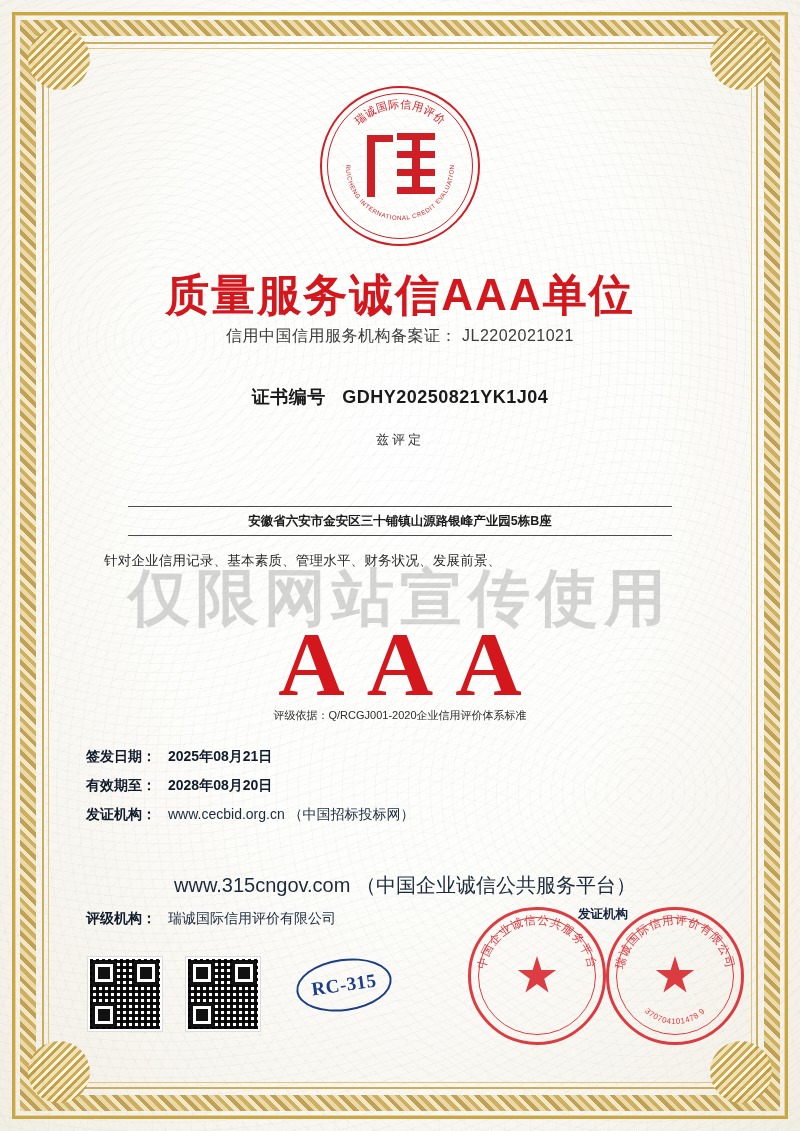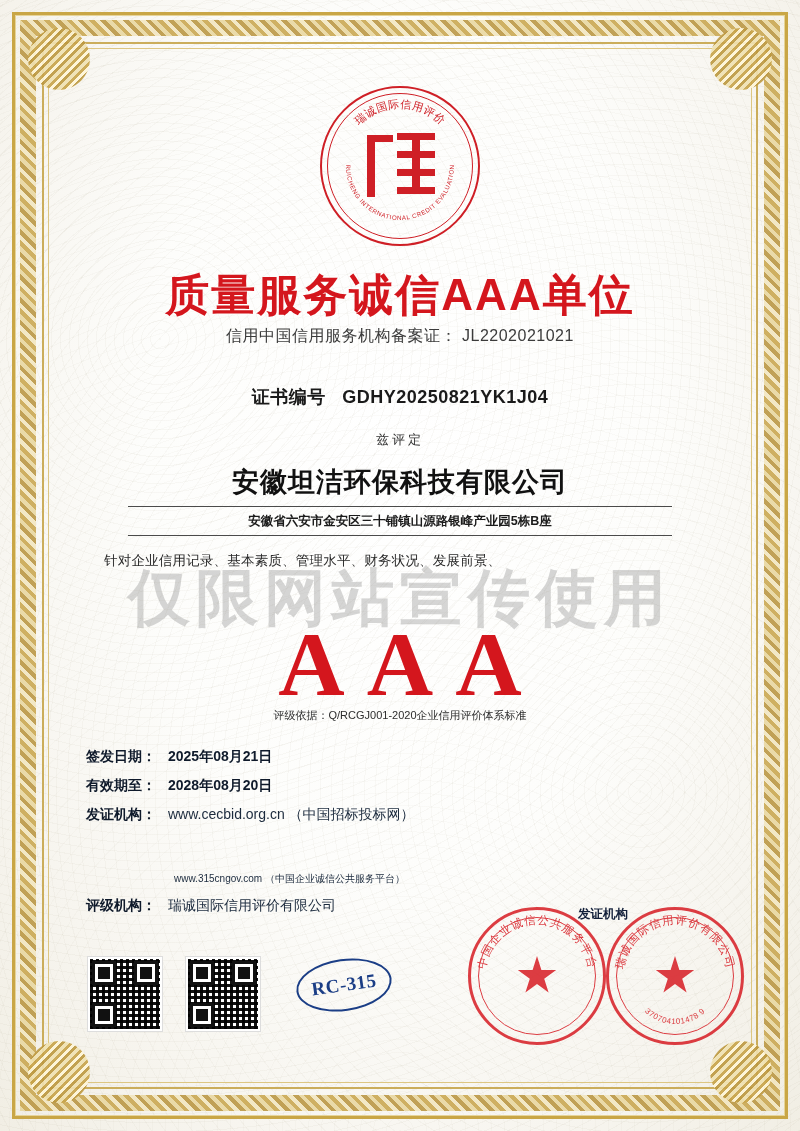--- a/index.html
+++ b/index.html
@@ -129,21 +129,21 @@
     position:absolute;top:650px;left:0;right:0;text-align:center;
     font-size:11px;color:#2d2d2d;
   }
 
   
   .details{position:absolute;top:690px;left:28px;right:28px;}
   .row{display:flex;align-items:flex-start;margin-bottom:11px;font-size:14px;color:#16202e;}
   .row .k{font-weight:bold;color:#0f1a2b;white-space:nowrap;}
   .row .v{margin-left:12px;font-weight:bold;color:#0f1a2b;}
   .row.light .v{font-weight:normal;color:#1b2a3d;}
-  .sub-row{margin-left:88px;font-size:10px;color:#1b2a3d;margin-bottom:11px;margin-top:48px;}
+  .sub-row{margin-left:88px;font-size:20px;color:#1b2a3d;margin-bottom:11px;margin-top:48px;}
 
   
   .qr{
     position:absolute;width:70px;height:70px;bottom:42px;
     background:
       repeating-linear-gradient(90deg,#111 0 3px,#fff 3px 6px),
       repeating-linear-gradient(0deg,#111 0 3px,#fff 3px 6px);
     background-blend-mode:multiply;
     border:2px solid #fff;
     box-shadow:0 0 0 1px #ddd;
@@ -245,21 +245,20 @@
     <div class="main-title">质量服务诚信AAA单位</div>
     <div class="subtitle">信用中国信用服务机构备案证： JL2202021021</div>
 
     <div class="cert-no">
       <span>证书编号</span>
       <span>&nbsp;</span>
       <span>GDHY20250821YK1J04</span>
     </div>
 
     <div class="hereby">兹评定</div>
-    <div class="company">安徽坦洁环保科技有限公司</div>
     <div class="rule"></div>
     <div class="address">安徽省六安市金安区三十铺镇山源路银峰产业园5栋B座</div>
     <div class="rule2"></div>
 
     <div class="desc">
       <div>针对企业信用记录、基本素质、管理水平、财务状况、发展前景、</div>
     </div>
 
     <div class="grade">AAA</div>
     <div class="grade-basis">评级依据：Q/RCGJ001-2020企业信用评价体系标准</div>

